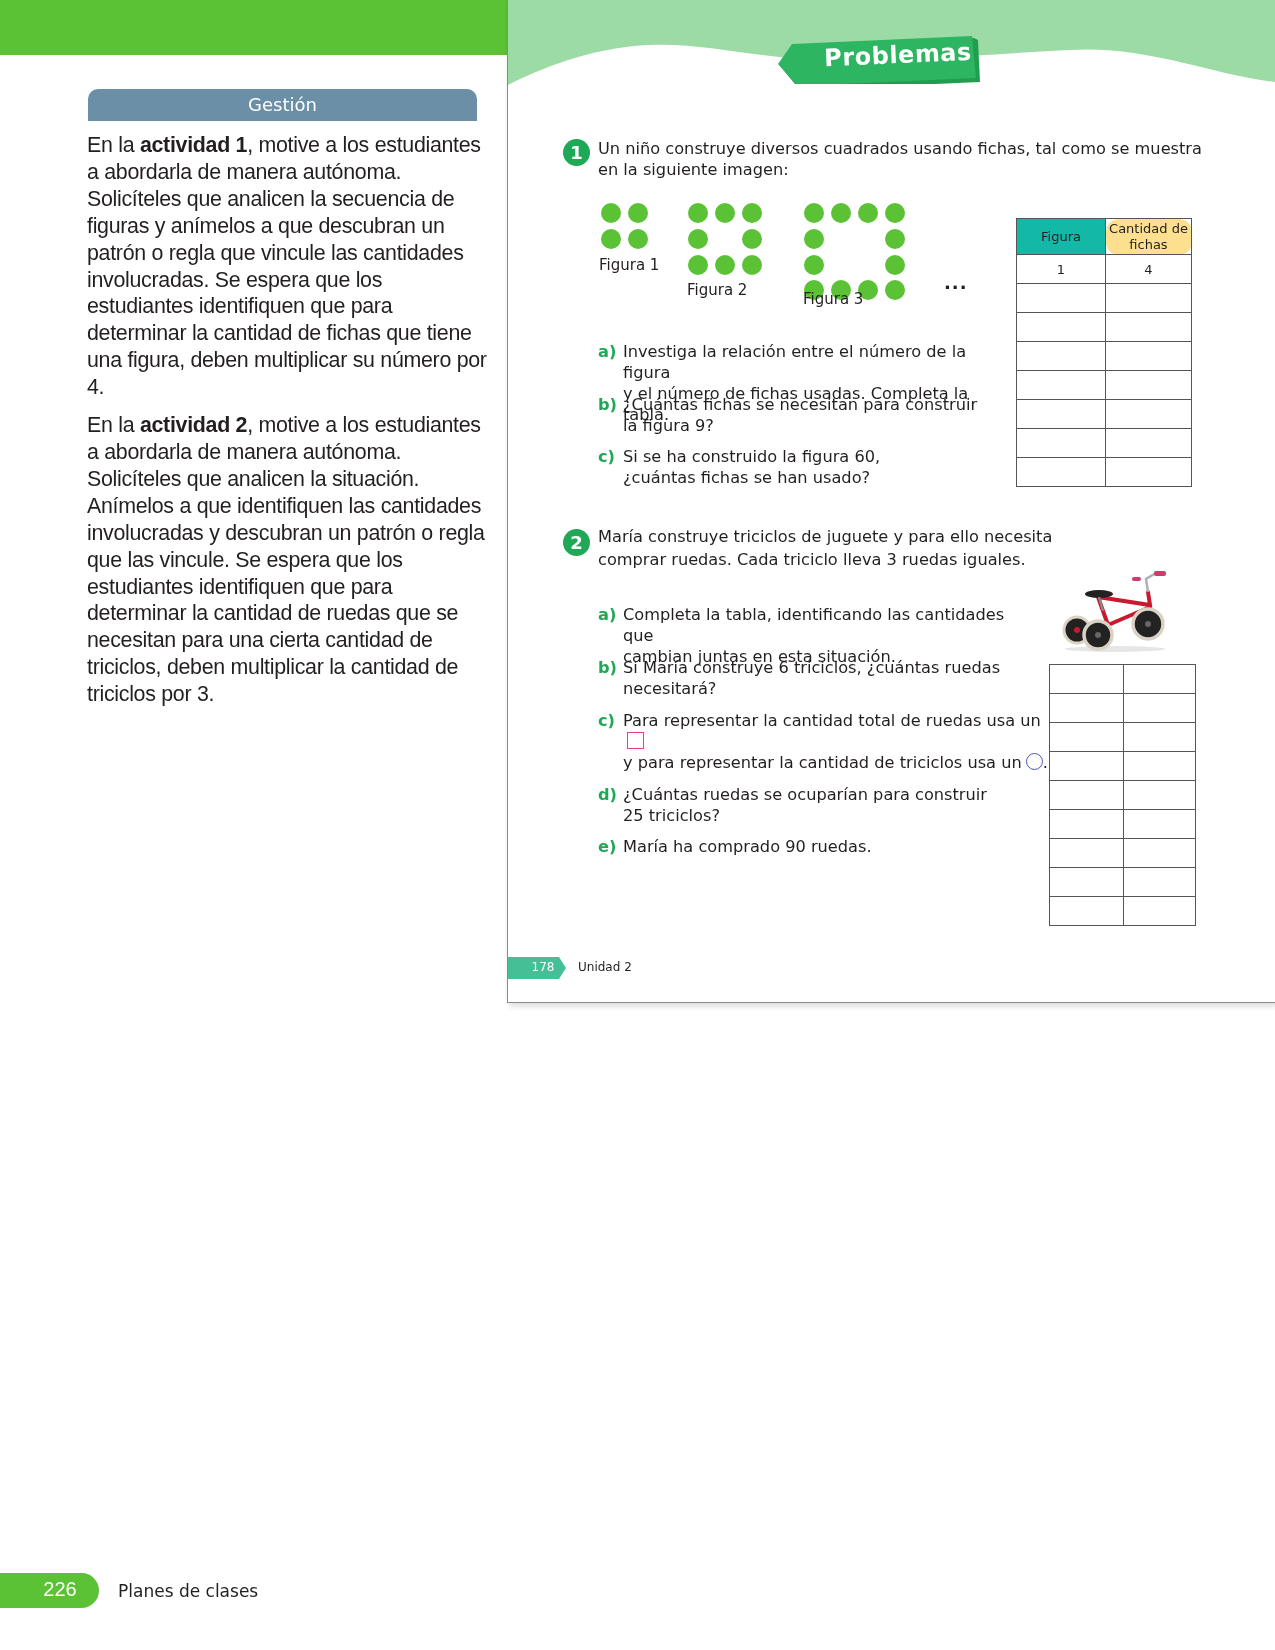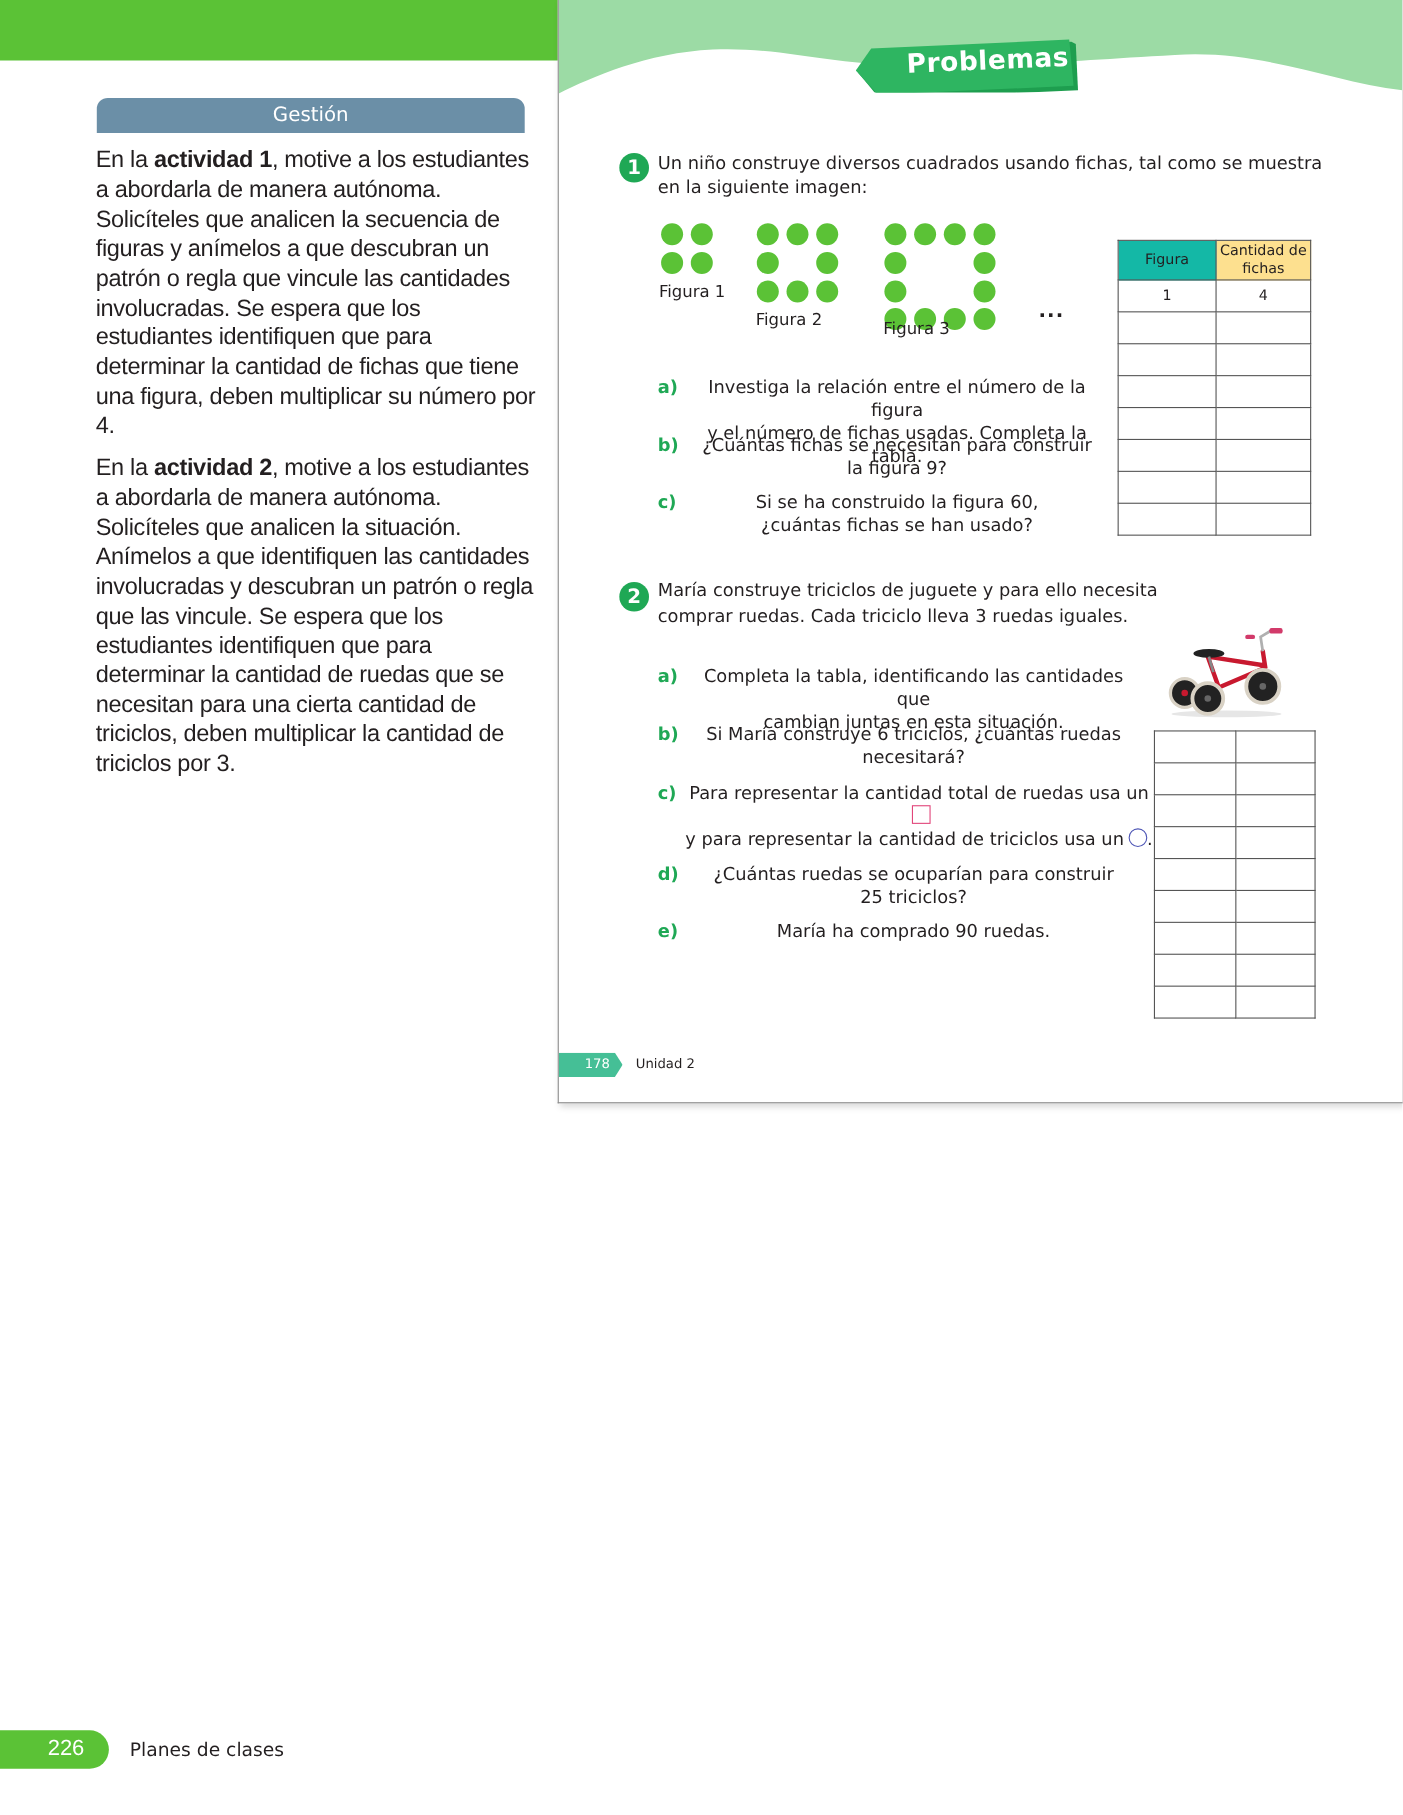--- a/index.html
+++ b/index.html
@@ -12,30 +12,30 @@
 
   .page { position: absolute; left: 507px; top: 0; width: 767px; height: 1002px; background: #fff; border: 1px solid #8a8a8a; border-top: none; box-shadow: 2px 3px 6px rgba(0,0,0,0.15); overflow: hidden; }
   .wave { position: absolute; left: 0; top: 0; width: 767px; height: 90px; }
   .banner { position: absolute; left: 270px; top: 34px; width: 220px; height: 50px; }
   .banner-text { position: absolute; left: 300px; top: 41px; width: 180px; transform: rotate(-2.5deg); color: #fff; font-family: "DejaVu Sans", sans-serif; font-weight: bold; font-size: 24px; text-align: center; letter-spacing: 0.5px; }
 
   .q { position: absolute; font-family: "DejaVu Sans", sans-serif; font-size: 16.2px; color: #231f20; line-height: 21px; }
   .num-badge { position: absolute; width: 27px; height: 27px; border-radius: 50%; background: #1fa855; color: #fff; font-weight: bold; font-size: 18px; text-align: center; line-height: 27px; font-family: "DejaVu Sans", sans-serif; }
   .sub { position: absolute; font-family: "DejaVu Sans", sans-serif; font-size: 16.2px; line-height: 21px; color: #231f20; }
   .sub .lbl { position: absolute; left: 0; top: 0; color: #1fa855; font-weight: bold; }
-  .sub .txt { margin-left: 25px; display: block; text-align: center; }
+  .sub .txt { margin-left: 25px; display: block; }
 
   .dot { position: absolute; width: 20px; height: 20px; border-radius: 50%; background: #5bc236; }
   .figlabel { position: absolute; font-family: "DejaVu Sans", sans-serif; font-size: 15px; color: #231f20; text-align: right; }
   .ellipsis { position: absolute; font-size: 18px; font-weight: bold; color: #231f20; letter-spacing: 1px; }
 
   table.grid { position: absolute; border-collapse: collapse; font-family: "DejaVu Sans", sans-serif; }
   table.grid td { border: 1.5px solid #555; padding: 0; text-align: center; font-size: 13px; color: #231f20; }
   .th-fig { background: #14b8a6; }
-  .th-cant { background: #fde08f; line-height: 16px; }
+  .th-cant { background: #fde08f; line-height: 16px; border-radius: 13px; }
 
   .sym-square { display: inline-block; width: 15px; height: 15px; border: 1.8px solid #e2457a; vertical-align: -2px; margin-left: 4px; }
   .sym-circle { display: inline-block; width: 15px; height: 15px; border: 1.8px solid #4d55b5; border-radius: 50%; vertical-align: -2px; margin-left: 4px; }
 
   .tricycle { position: absolute; left: 552px; top: 567px; width: 110px; height: 88px; }
 
   .pg-tag { position: absolute; left: 0; top: 957px; width: 58px; height: 22px; }
   .pg-num { position: absolute; left: 18px; top: 960px; width: 34px; color: #fff; font-size: 12px; font-family: "DejaVu Sans", sans-serif; text-align: center; }
   .pg-unit { position: absolute; left: 70px; top: 960px; font-size: 12px; color: #231f20; font-family: "DejaVu Sans", sans-serif; }
 

